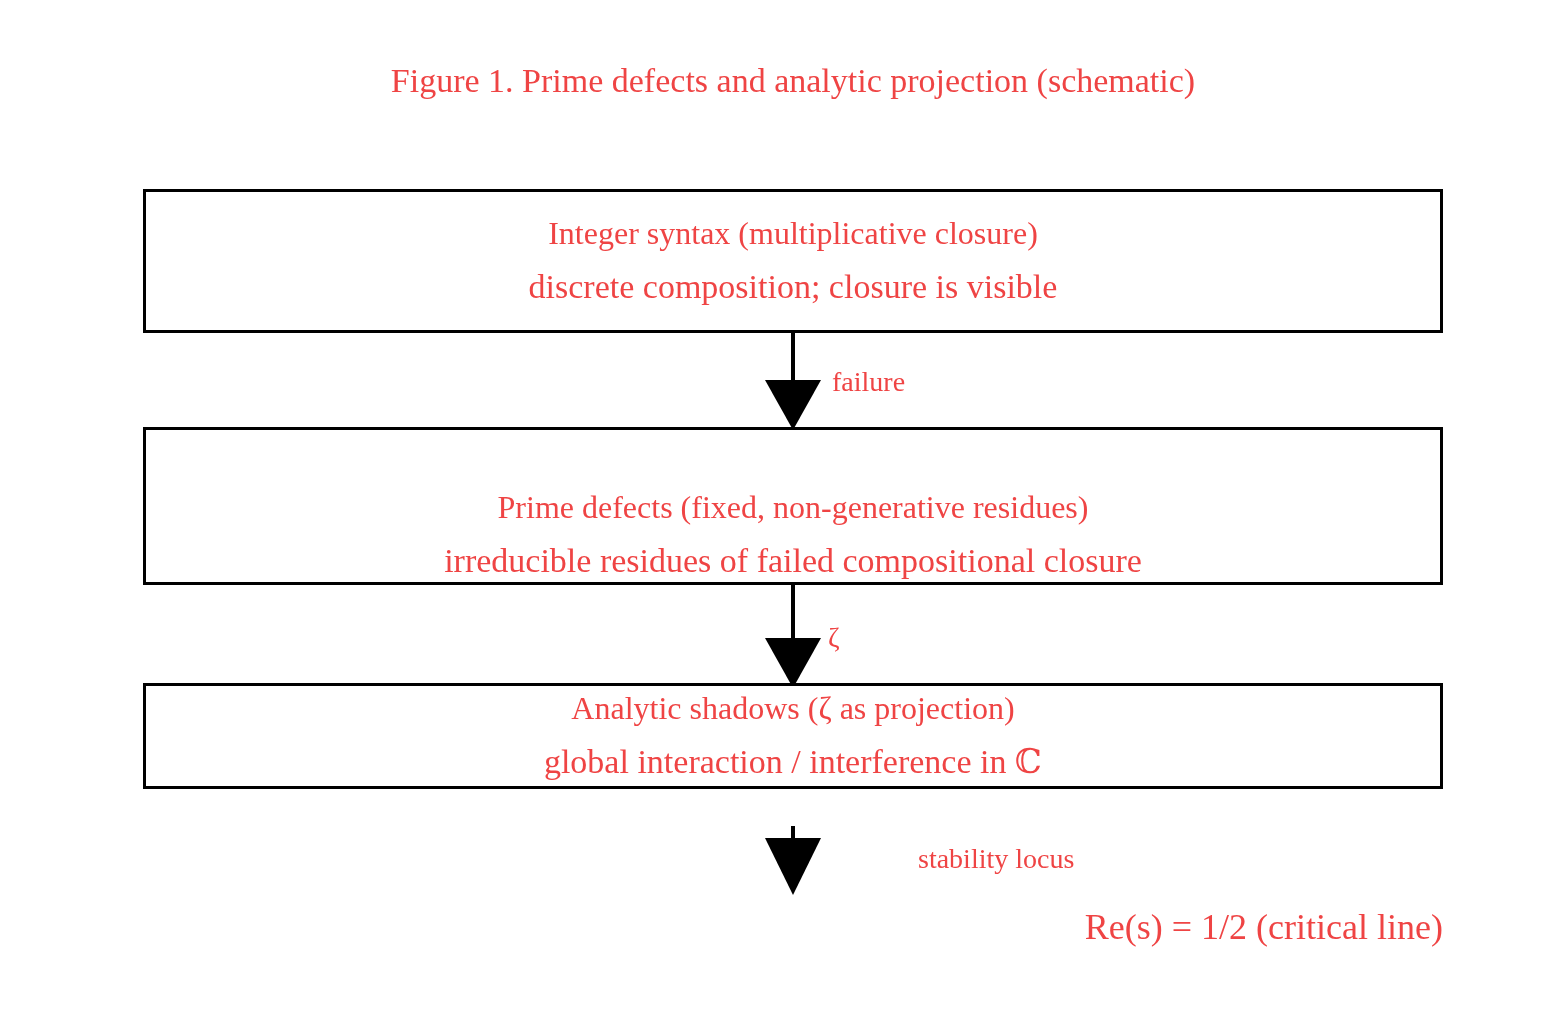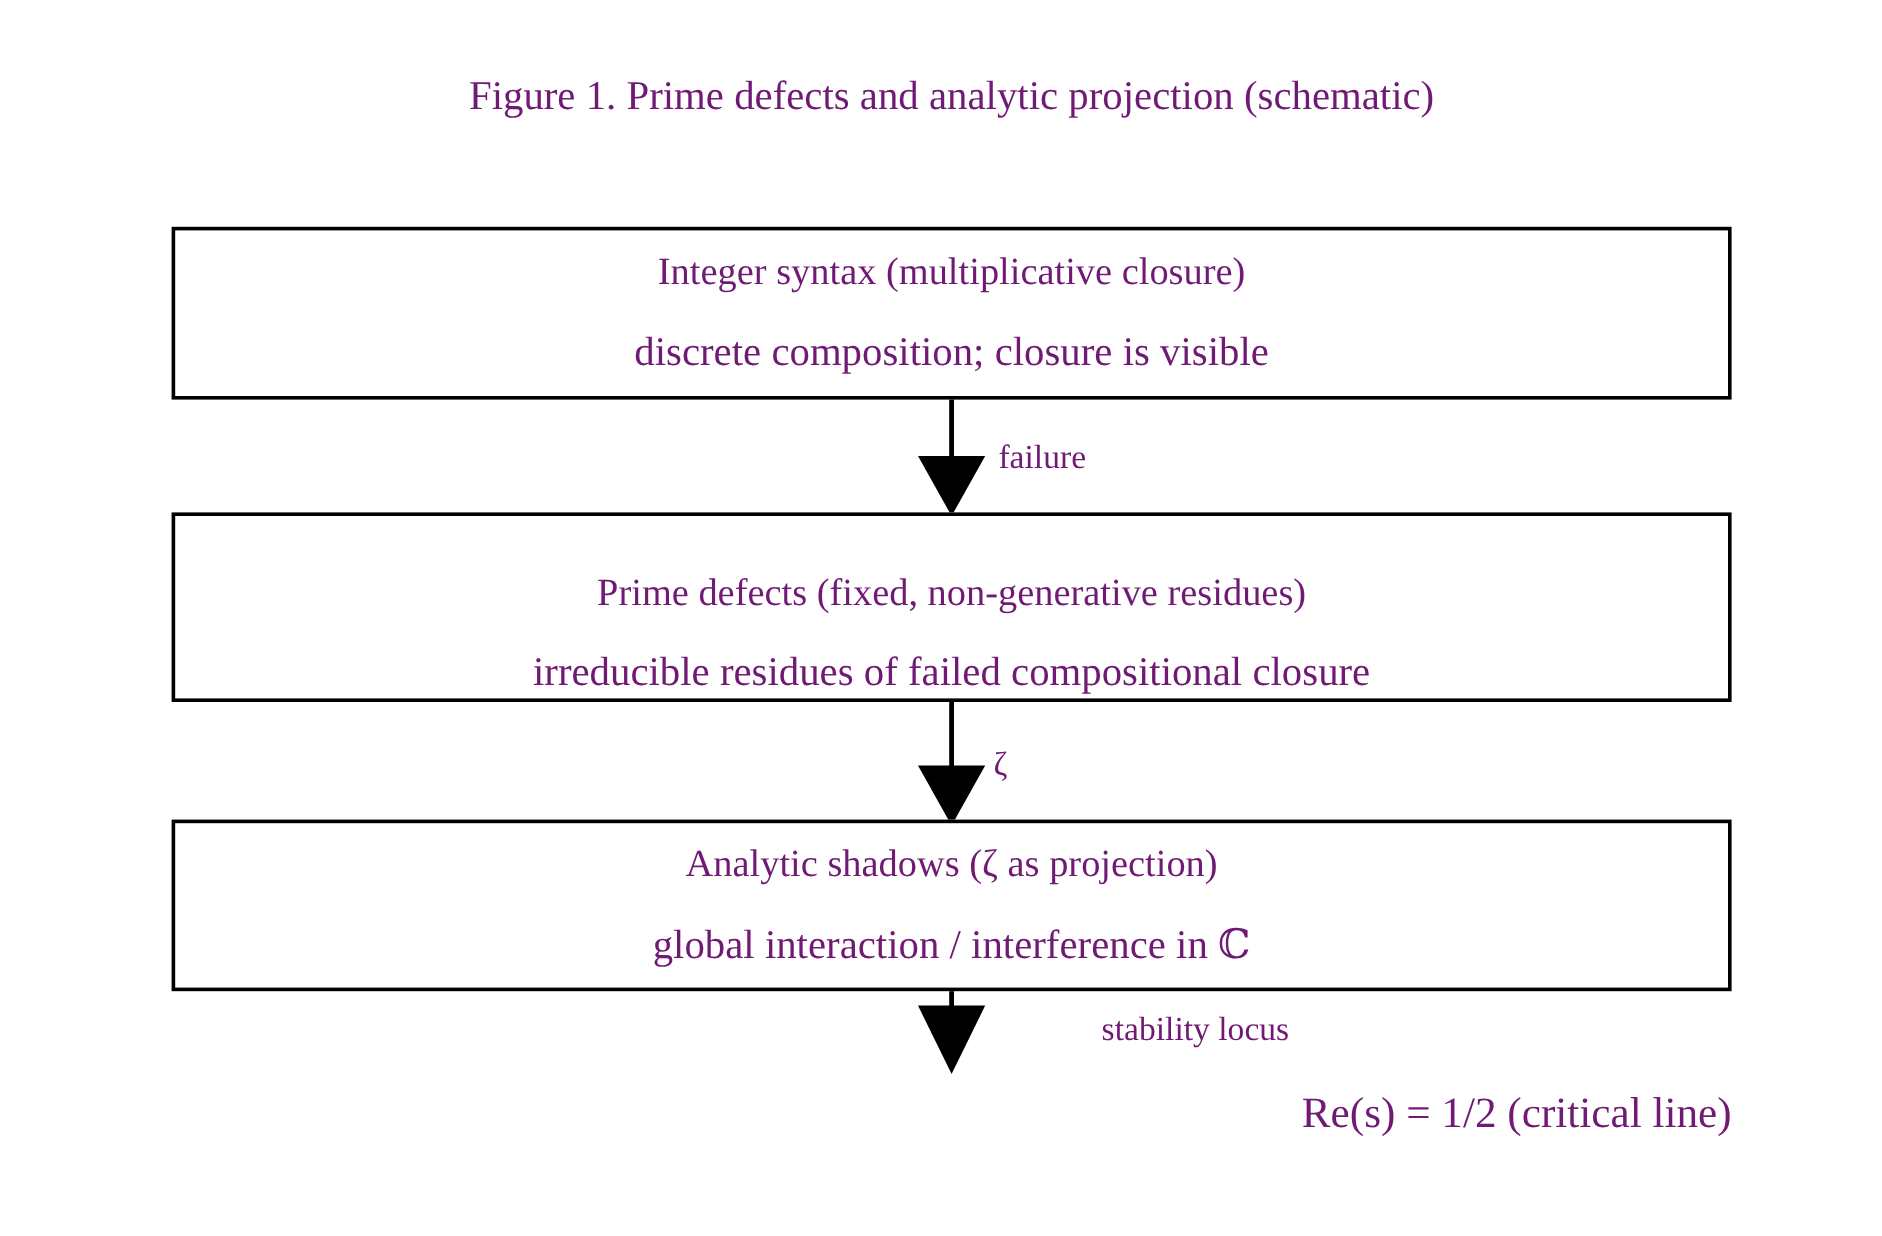--- a/index.html
+++ b/index.html
@@ -1,21 +1,21 @@
 <!DOCTYPE html>
 <html><head>
 <meta charset="utf-8">
 <style>
   html, body { margin: 0; padding: 0; background: #ffffff; }
   .page {
     position: relative;
     width: 1568px;
     height: 1030px;
     background: #ffffff;
-    color: #701a75;
+    color: #ef4444;
     font-family: "Liberation Serif", "DejaVu Serif", serif;
     overflow: hidden;
   }
   .title {
     position: absolute;
     top: 62px;
     left: 143px;
     width: 1300px;
     text-align: center;
     font-size: 34px;
@@ -25,26 +25,26 @@
     position: absolute;
     left: 143px;
     width: 1300px;
     border: 3px solid #000000;
     background: #ffffff;
     box-sizing: border-box;
     display: flex;
     flex-direction: column;
     align-items: center;
     justify-content: center;
-    gap: 29px;
+    gap: 15px;
     text-align: center;
   }
   .box1 { top: 189px; height: 144px; }
   .box2 { top: 427px; height: 158px; justify-content: flex-end; }
-  .box3 { top: 683px; height: 143px; }
+  .box3 { top: 683px; height: 106px; }
   .box-heading { font-size: 32px; line-height: 1.2; white-space: nowrap; }
   .box-subtitle { font-size: 34px; line-height: 1.2; white-space: nowrap; }
   .stem {
     position: absolute;
     left: 791px;
     width: 4px;
     background: #000000;
   }
   .head {
     position: absolute;

